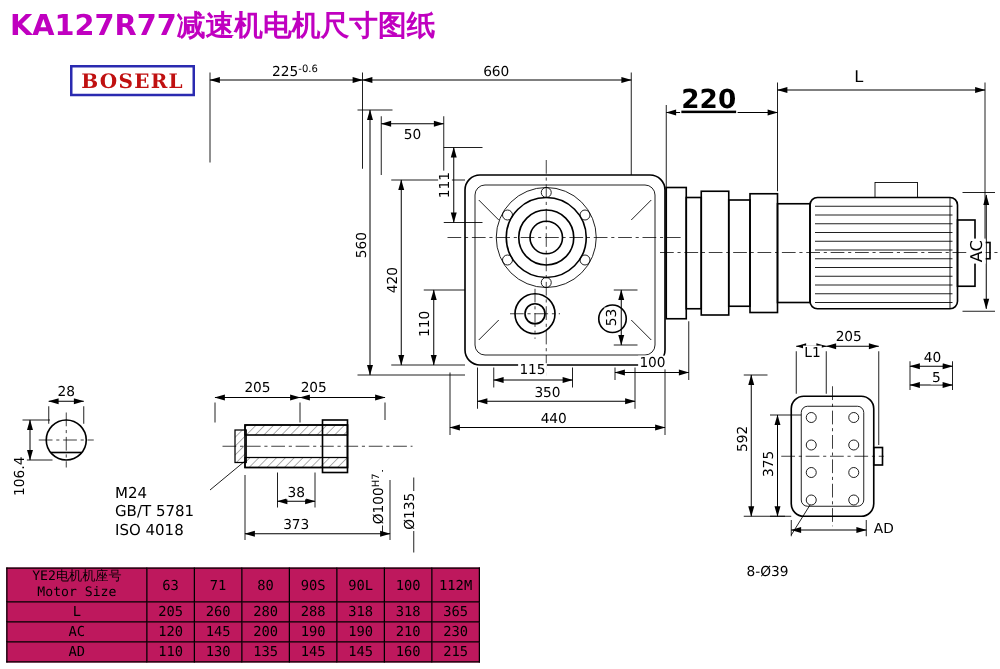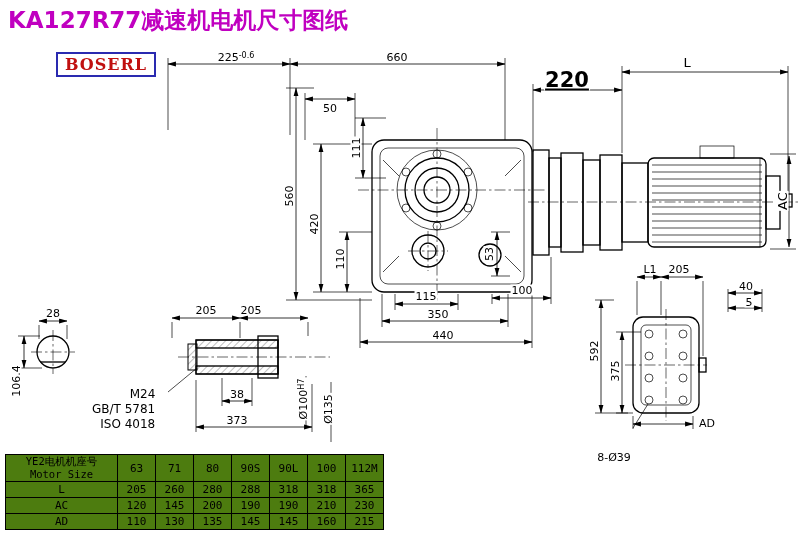--- a/index.html
+++ b/index.html
@@ -16,24 +16,24 @@
                color:#c01010; letter-spacing:1px;text-align:center; }
 
   .dim { position:absolute; transform:translate(-50%,-50%); font-size:11px; line-height:1;
          white-space:nowrap; background:#fff; padding:0 1px; }
   .dim.rot { transform:translate(-50%,-50%) rotate(-90deg); }
   .dim.big { font-size:21px; font-weight:bold; text-decoration:underline; }
   .dim.mid { font-size:13px; }
   .tol, .sup { font-size:8px; position:relative; top:-3px; }
 
   .stds { position:absolute; left:92px; top:387px; font-size:12px; line-height:1.25;
-          background:#fff; white-space:nowrap;text-align:right; }
+          background:#fff; white-space:nowrap; }
 
   table.size-table { position:absolute; left:5px; top:454px; border-collapse:collapse;
-                     font-family:"DejaVu Sans Mono", monospace; font-size:11px; background:#4d7c0f; }
+                     font-family:"DejaVu Sans Mono", monospace; font-size:11px; background:#be185d; }
   .size-table th, .size-table td { border:1px solid #000; text-align:center; font-weight:normal;
                                    padding:0 2px; }
   .size-table .c0 { width:112px; }
   .size-table .c  { width:38px; }
   .size-table tr  { height:16px; }
   .size-table tr.hdr { height:27px; }
   .size-table tr.hdr .c0 { font-size:10.5px; line-height:1.2; }
 
   
   .ol { fill:none; stroke:#000; stroke-width:1.3; }
@@ -261,21 +261,21 @@
   <div class="stds">
     <div>M24</div>
     <div>GB/T 5781</div>
     <div>ISO 4018</div>
   </div>
   <div class="dim" style="left:237px;top:394px">38</div>
   <div class="dim" style="left:237px;top:420px">373</div>
   <div class="dim rot" style="left:303px;top:399px"><span>Ø100</span><span class="sup">H7</span></div>
   <div class="dim rot" style="left:328px;top:409px">Ø135</div>
 
-  <div class="dim" style="left:650px;top:269px">L1</div>
+  <div class="dim" style="left:650px;top:282px">L1</div>
   <div class="dim" style="left:679px;top:269px">205</div>
   <div class="dim" style="left:746px;top:286px">40</div>
   <div class="dim" style="left:749px;top:302px">5</div>
   <div class="dim rot" style="left:594px;top:351px">592</div>
   <div class="dim rot" style="left:615px;top:371px">375</div>
   <div class="dim" style="left:707px;top:423px">AD</div>
   <div class="dim" style="left:614px;top:457px">8-Ø39</div>
 
   <table class="size-table">
     <tbody>

